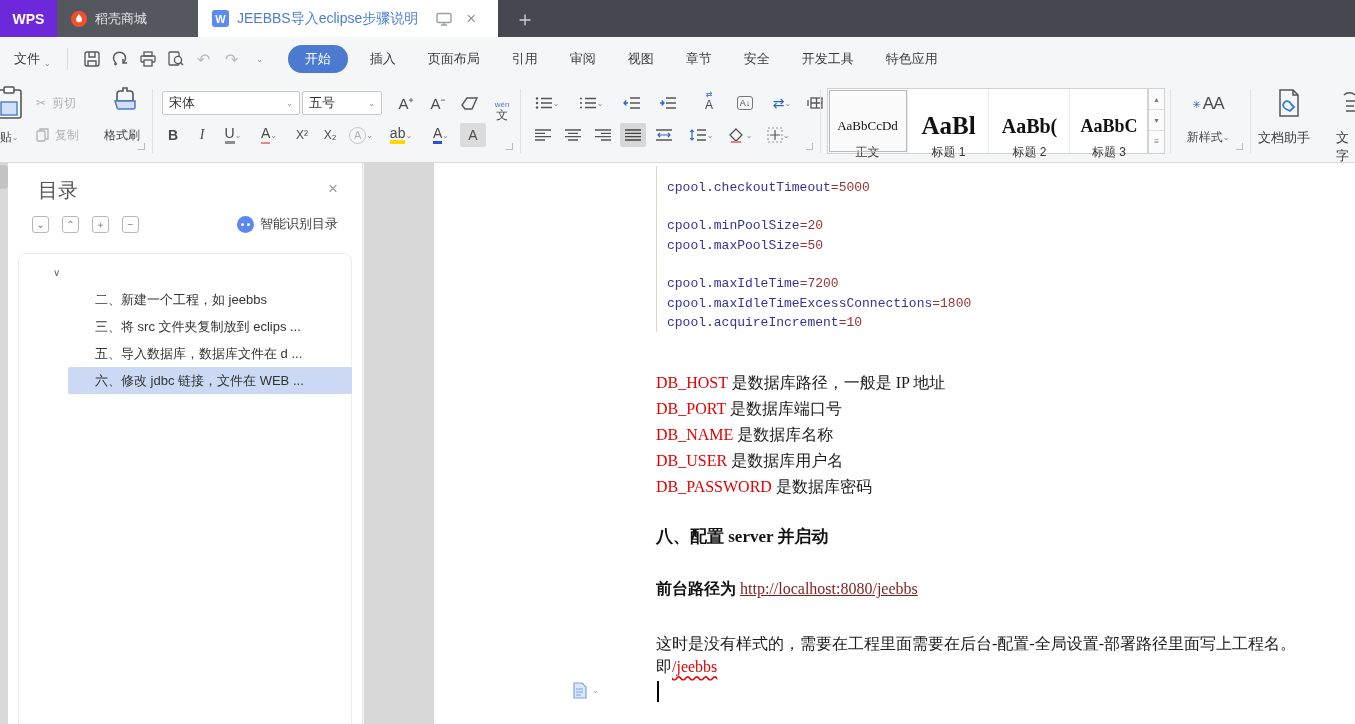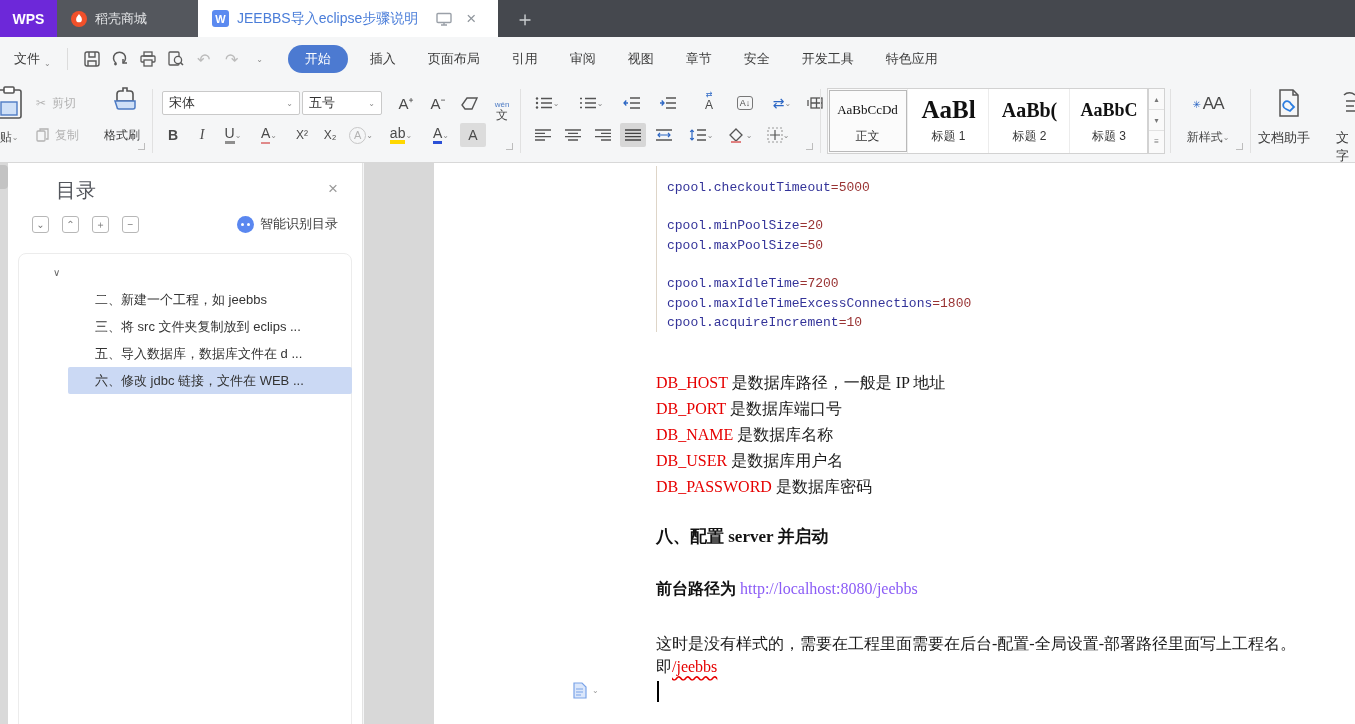--- a/index.html
+++ b/index.html
@@ -46,33 +46,33 @@
   .corner { position:absolute; width:7px; height:7px; border-right:1px solid #bdbdbd; border-bottom:1px solid #bdbdbd; }
   .rb .u-blue { text-decoration:none; border-bottom:3px solid #2b50d6; line-height:1.05; }
   .rb .u-red  { border-bottom:2px solid #e08a8a; line-height:1.1; }
   .rb .u-yel  { border-bottom:4px solid #ffd800; line-height:1.05; }
   .rb.shade { background:#dcdcdc; border-radius:2px; }
   .rb.active { background:#d7d7d7; border-radius:2px; }
   .gallery { position:absolute; left:827px; top:7px; width:321px; height:66px; background:#fff;
              border:1px solid #d2d2d2; }
   .gcell { position:absolute; top:0; height:64px; border-right:1px solid #ececec; text-align:center;
            font-family:"Liberation Serif", serif; }
-  .gcell .prev { display:block; margin-top:6px; height:30px; line-height:30px; color:#111; white-space:nowrap; overflow:hidden; }
+  .gcell .prev { display:block; margin-top:22px; height:30px; line-height:30px; color:#111; white-space:nowrap; overflow:hidden; }
   .gcell .glab { display:block; font-family:"Liberation Sans",sans-serif; font-size:12px; color:#333; margin-top:3px; }
   .gcell.sel { background:#fbfbfb; outline:1px solid #b9b9b9; outline-offset:-2px; }
   .gscroll { position:absolute; left:1148px; top:7px; width:17px; height:66px; border:1px solid #d2d2d2; background:#fafafa; }
   .gsb { height:21px; display:flex; align-items:center; justify-content:center; font-size:8px; color:#777;
          border-bottom:1px solid #e2e2e2; }
 
   
   .left-strip { position:absolute; left:0; top:163px; width:8px; height:561px; background:#d9d9d9; }
   .left-strip .tabnub { position:absolute; left:0; top:2px; width:8px; height:24px; background:#c3c3c3; border-radius:0 4px 4px 0; }
   .sidebar { position:absolute; left:8px; top:163px; width:355px; height:561px; background:#fff;
              border-right:1px solid #e3e3e3; }
-  .sb-title { position:absolute; left:48px; top:14px; font-size:20px; color:#53565c; }
+  .sb-title { position:absolute; left:30px; top:14px; font-size:20px; color:#53565c; }
   .sb-close { position:absolute; left:320px; top:16px; font-size:17px; color:#9a9a9a; }
   .sb-tool { position:absolute; top:53px; width:17px; height:17px; border:1px solid #b7b7b7; border-radius:3px;
              color:#777; font-size:10px; display:flex; align-items:center; justify-content:center; background:#fff; }
   .smart { position:absolute; left:229px; top:52px; display:flex; align-items:center; gap:6px; font-size:13px; color:#3f3f3f; }
   .robot { width:17px; height:17px; border-radius:50%; background:#5a87f0; position:relative; }
   .robot:before, .robot:after { content:""; position:absolute; top:7px; width:3px; height:3px; border-radius:50%; background:#fff; }
   .robot:before { left:4px; } .robot:after { right:4px; }
   .toc-box { position:absolute; left:10px; top:90px; width:334px; height:500px; border:1px solid #ececec; border-radius:8px; }
   .toc-item { position:absolute; left:0; width:344px; height:27px; display:flex; align-items:center;
               font-size:13px; color:#333; white-space:nowrap; }
@@ -86,21 +86,21 @@
   .codeblk { position:absolute; left:222px; top:3px; border-left:1px solid #ded5c8; padding-left:10px; width:460px;
              font-family:"Liberation Mono","DejaVu Sans Mono",monospace; font-size:13px; line-height:19.4px; }
   .cgap1 { margin-top:12px; } .cgap { margin-top:19px; }
   .ckey { color:#333399; } .cval { color:#993333; }
   .serif { font-family:"Liberation Serif","DejaVu Serif",serif; }
   .dbblk { position:absolute; left:222px; top:207px; font-size:16px; line-height:26px; color:#1a1a1a; }
   .dbterm { color:#e60000; }
   .dochead { position:absolute; left:222px; top:362px; font-size:17px; font-weight:bold; color:#111; }
   .pathline { position:absolute; left:222px; top:416px; font-size:16px; color:#111; }
   .pathline .plabel { font-weight:bold; }
-  .doclink { color:#8b5cf6; }
+  .doclink { color:#7f1d1d; text-decoration:underline; }
   .parablk { position:absolute; left:222px; top:468px; width:762px; font-size:16px; line-height:26px; color:#1a1a1a; }
   .tailline { position:absolute; left:222px; top:494px; font-size:16px; color:#1a1a1a; }
   .redlink { color:#e60000; text-decoration:underline wavy #e60000; text-underline-offset:3px; }
   .caret { position:absolute; left:223px; top:518px; width:1.5px; height:21px; background:#000; animation:blink 1s steps(1) infinite; }
   @keyframes blink { 50% { opacity:0; } }
   .margin-ic { position:absolute; left:138px; top:519px; display:flex; align-items:center; gap:5px; }
   .margin-ic .cv { color:#9a9a9a; }
 
   svg { display:block; }
 </style>

